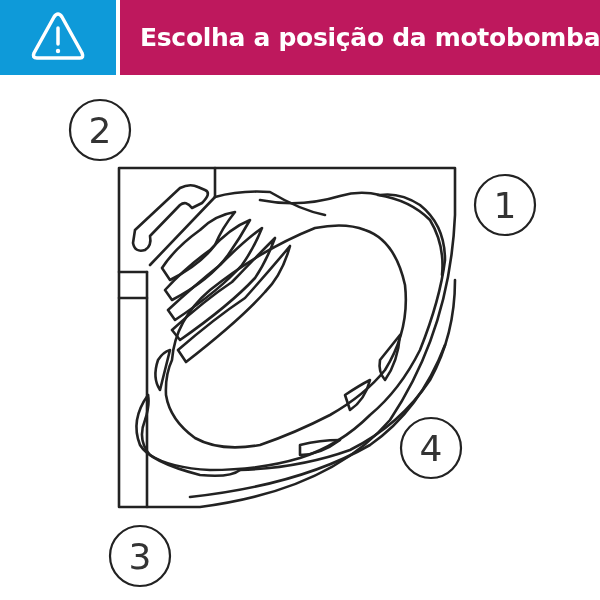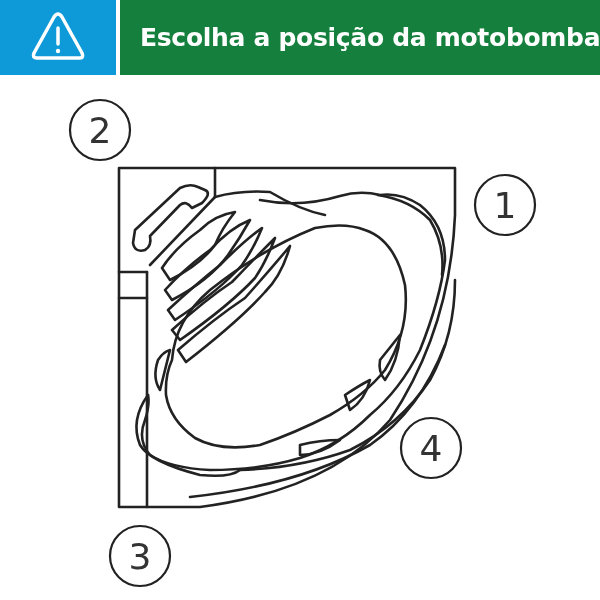--- a/index.html
+++ b/index.html
@@ -1,20 +1,20 @@
 <!DOCTYPE html>
 <html><head>
 <meta charset="utf-8">
 <style>
   html, body { margin:0; padding:0; }
   body { width:600px; height:600px; background:#ffffff; position:relative; overflow:hidden;
          font-family:"Liberation Sans", sans-serif; }
   .header { position:absolute; left:0; top:0; width:600px; height:75px; }
   .icon-box { position:absolute; left:0; top:0; width:116px; height:75px; background:#0e9ad9; }
-  .title-box { position:absolute; left:120px; top:0; width:480px; height:75px; background:#15803d;
+  .title-box { position:absolute; left:120px; top:0; width:480px; height:75px; background:#be185d;
                display:flex; align-items:center; }
   .title-text { color:#ffffff; font-family:"DejaVu Sans", sans-serif; font-weight:bold;
                 font-size:25px; padding-left:20px; letter-spacing:-0.3px; white-space:nowrap; }
   .icon-box svg { position:absolute; left:28px; top:8px; }
   .diagram { position:absolute; left:0; top:0; width:600px; height:600px; }
   .badge-label { font-family:"DejaVu Sans", sans-serif; font-size:36px; fill:#333333; }
 </style>
 </head>
 <body>
 

